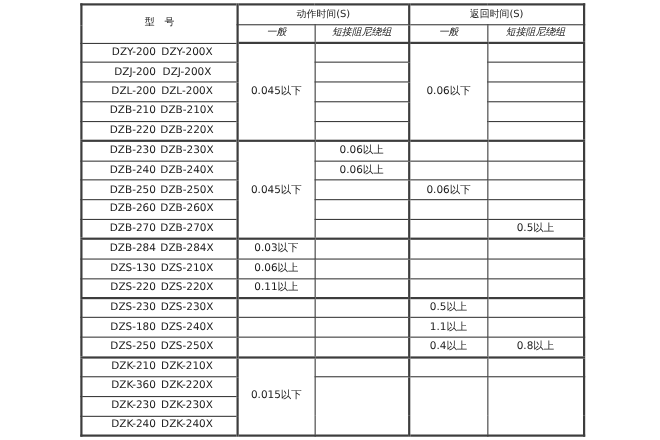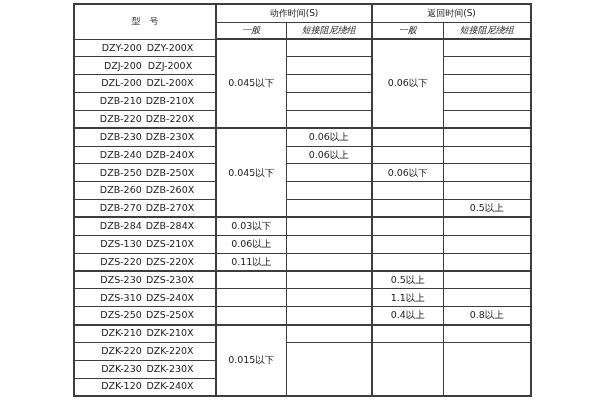--- a/index.html
+++ b/index.html
@@ -163,47 +163,47 @@
           <td rowspan="1"></td>
         </tr>
         <tr class="thick">
           <td class="model-cell vr2"><span class="m1">DZS-230</span><span class="m2">DZS-230X</span></td>
           <td rowspan="1"></td>
           <td rowspan="1" class="vr2"></td>
           <td rowspan="1">0.5以上</td>
           <td rowspan="1"></td>
         </tr>
         <tr>
-          <td class="model-cell vr2"><span class="m1">DZS-310</span><span class="m2">DZS-240X</span></td>
+          <td class="model-cell vr2"><span class="m1">DZS-180</span><span class="m2">DZS-240X</span></td>
           <td rowspan="1"></td>
           <td rowspan="1" class="vr2"></td>
           <td rowspan="1">1.1以上</td>
           <td rowspan="1"></td>
         </tr>
         <tr>
           <td class="model-cell vr2"><span class="m1">DZS-250</span><span class="m2">DZS-250X</span></td>
           <td rowspan="1"></td>
           <td rowspan="1" class="vr2"></td>
           <td rowspan="1">0.4以上</td>
           <td rowspan="1">0.8以上</td>
         </tr>
         <tr class="thick">
           <td class="model-cell vr2"><span class="m1">DZK-210</span><span class="m2">DZK-210X</span></td>
           <td rowspan="4">0.015以下</td>
           <td rowspan="1" class="vr2"></td>
           <td rowspan="1"></td>
           <td rowspan="1"></td>
         </tr>
         <tr>
-          <td class="model-cell vr2"><span class="m1">DZK-220</span><span class="m2">DZK-220X</span></td>
+          <td class="model-cell vr2"><span class="m1">DZK-360</span><span class="m2">DZK-220X</span></td>
           <td rowspan="3" class="vr2"></td>
           <td rowspan="3"></td>
           <td rowspan="3"></td>
         </tr>
         <tr>
           <td class="model-cell vr2"><span class="m1">DZK-230</span><span class="m2">DZK-230X</span></td>
         </tr>
         <tr>
-          <td class="model-cell vr2"><span class="m1">DZK-120</span><span class="m2">DZK-240X</span></td>
+          <td class="model-cell vr2"><span class="m1">DZK-240</span><span class="m2">DZK-240X</span></td>
         </tr>
       </tbody>
   </table>
 </div>
 
 </body></html>

